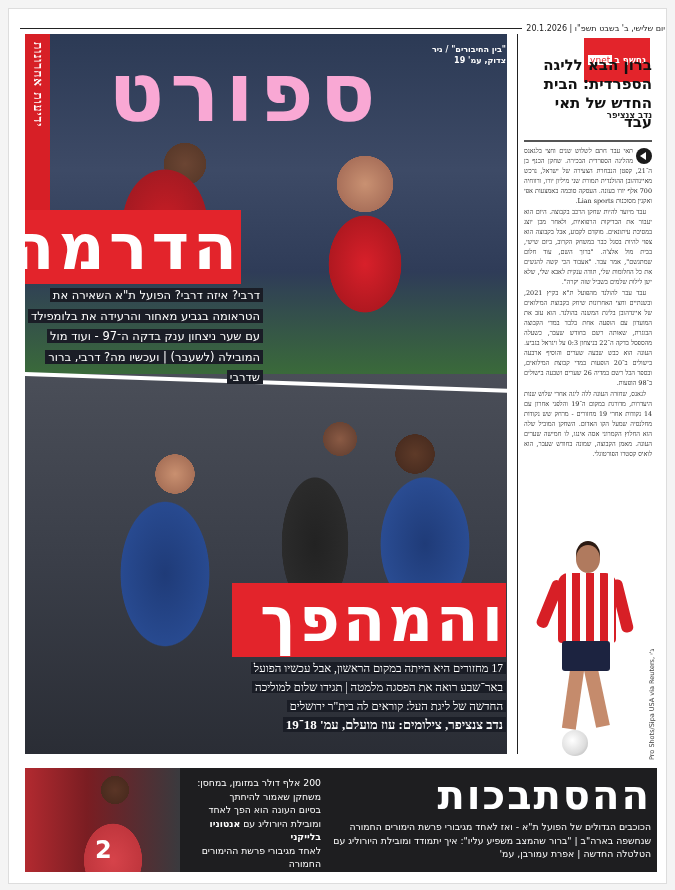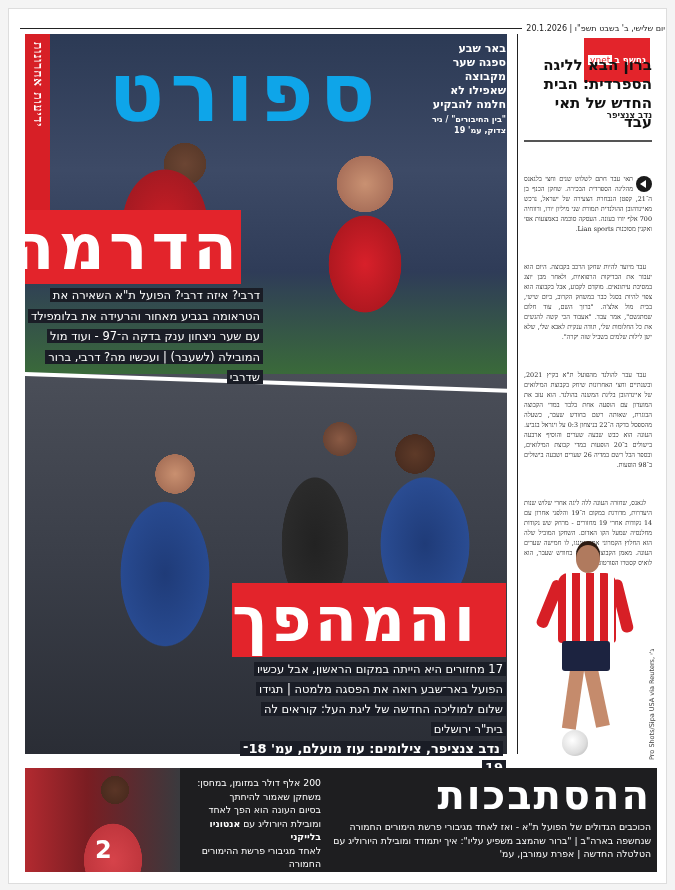--- a/index.html
+++ b/index.html
@@ -28,47 +28,47 @@
       radial-gradient(ellipse 80px 130px at 140px 200px, #1f3b78 0%, #284a90 55%, transparent 56%),
       radial-gradient(ellipse 80px 120px at 400px 170px, #1f3b78 0%, #2a4c92 55%, transparent 56%),
       radial-gradient(ellipse 55px 110px at 290px 170px, #222 0%, #2b2b2b 60%, transparent 61%),
       radial-gradient(circle 28px at 150px 100px, #c99070 0%, #a87158 70%, transparent 71%),
       radial-gradient(circle 28px at 390px 80px, #5e3a28 0%, #4a2d20 70%, transparent 71%),
       radial-gradient(circle 24px at 315px 65px, #8a5a44 0%, #6a4434 70%, transparent 71%),
       linear-gradient(180deg, #4a4e58 0%, #3a3e48 50%, #2a2d35 100%);
   }
   .hero-divider { position: absolute; left: 0; top: 338px; width: 482px; height: 4px; background: #fff; transform: skewY(2deg); transform-origin: left; }
 
-  .masthead { position: absolute; left: 50px; top: 18px; width: 340px; height: 82px; font-family: "DejaVu Sans", sans-serif; font-weight: bold; font-size: 82px; line-height: 82px; color: #0ea5e9; direction: rtl; text-align: center; letter-spacing: 6px; }
+  .masthead { position: absolute; left: 50px; top: 18px; width: 340px; height: 82px; font-family: "DejaVu Sans", sans-serif; font-weight: bold; font-size: 82px; line-height: 82px; color: #f9a8d4; direction: rtl; text-align: center; letter-spacing: 6px; }
 
   .side-strip { position: absolute; left: 25px; top: 34px; width: 25px; height: 250px; background: #d71f26; display: flex; align-items: flex-start; justify-content: center; padding-top: 8px; }
   .side-strip span { writing-mode: vertical-rl; color: #fff; font-weight: bold; font-size: 12px; letter-spacing: 1px; font-family: "DejaVu Serif", serif; }
 
   .kicker { position: absolute; left: 430px; top: 42px; width: 76px; direction: rtl; text-align: right; color: #fff; }
   .kicker .k-title { font-weight: bold; font-size: 11px; line-height: 14px; }
   .kicker .k-credit { font-size: 8px; font-weight: bold; line-height: 11px; margin-top: 2px; }
 
   .headline-1 { position: absolute; left: 25px; top: 210px; width: 216px; height: 74px; background: #e3242b; color: #fff; font-weight: bold; font-size: 64px; line-height: 74px; text-align: center; direction: rtl; letter-spacing: 4px; }
   .deck-1 { position: absolute; left: 25px; top: 284px; width: 238px; direction: rtl; text-align: right; }
   .deck-1 span { background: #1a1d26; color: #fff; font-size: 11.5px; line-height: 17.5px; padding: 0 3px; box-decoration-break: clone; -webkit-box-decoration-break: clone; }
 
-  .headline-2 { position: absolute; left: 232px; top: 583px; width: 274px; height: 74px; background: #e3242b; color: #fff; font-weight: bold; font-size: 62px; line-height: 74px; text-align: left; direction: rtl; letter-spacing: 3px; }
-  .deck-2 { position: absolute; left: 244px; top: 658px; width: 262px; direction: rtl; text-align: right; }
+  .headline-2 { position: absolute; left: 232px; top: 583px; width: 274px; height: 74px; background: #e3242b; color: #fff; font-weight: bold; font-size: 62px; line-height: 74px; text-align: right; direction: rtl; letter-spacing: 3px; }
+  .deck-2 { position: absolute; left: 244px; top: 658px; width: 262px; direction: rtl; text-align: right; font-family: Liberation Serif, serif; }
   .deck-2 span { background: #1a1d26; color: #fff; font-size: 11.5px; line-height: 17px; padding: 0 3px; box-decoration-break: clone; -webkit-box-decoration-break: clone; }
   .deck-2 .credit { font-weight: bold; font-size: 13px; }
 
   
   .rcol { position: absolute; left: 517px; top: 34px; width: 145px; height: 720px; border-left: 1px solid #222; }
   .ynet-tag { position: absolute; right: 12px; top: 4px; background: #e3242b; color: #fff; font-size: 9px; font-weight: bold; padding: 17px 4px; direction: rtl; }
   .ynet-tag .brand { background: #fff; color: #e3242b; padding: 0 2px; margin-right: 2px; font-weight: normal; }
   .rcol-title { position: absolute; right: 10px; top: 22px; width: 130px; direction: rtl; font-weight: bold; font-size: 15px; line-height: 19px; color: #111; }
   .rcol-byline { position: absolute; right: 10px; top: 76px; direction: rtl; font-size: 8.5px; font-weight: bold; color: #222; }
   .rcol-rule { position: absolute; right: 10px; top: 106px; width: 128px; height: 2px; background: #555; }
   .rcol-body { position: absolute; right: 10px; top: 112px; width: 128px; direction: rtl; text-align: justify; font-family: "DejaVu Serif", serif; font-size: 6.4px; line-height: 10px; color: #222; }
-  .rcol-body p { text-indent: 6px; margin-bottom: 1px; margin-top: 28px; }
+  .rcol-body p { text-indent: 6px; margin-bottom: 1px; }
   .rcol-body p:first-child { text-indent: 0; }
   .bullet-icon { float: right; width: 16px; height: 16px; border-radius: 50%; background: #1a1a1a; margin-left: 3px; margin-top: 2px; position: relative; }
   .bullet-icon::after { content: ""; position: absolute; left: 4px; top: 4px; border-right: 6px solid #fff; border-top: 4px solid transparent; border-bottom: 4px solid transparent; }
 
   .player-fig { position: absolute; left: 540px; top: 545px; width: 92px; height: 215px; }
   .pf-head { position: absolute; left: 36px; top: 0; width: 24px; height: 28px; border-radius: 50%; background: #b07a5e; box-shadow: 0 -4px 0 #2b1a12; }
   .pf-body { position: absolute; left: 18px; top: 28px; width: 58px; height: 70px; border-radius: 10px 10px 4px 4px; background: repeating-linear-gradient(90deg, #d71f26 0 8px, #fff 8px 14px); }
   .pf-shorts { position: absolute; left: 22px; top: 96px; width: 48px; height: 30px; background: #1c2340; border-radius: 3px; }
   .pf-leg1 { position: absolute; left: 26px; top: 124px; width: 14px; height: 60px; background: #c58b6c; transform: rotate(8deg); }
   .pf-leg2 { position: absolute; left: 50px; top: 124px; width: 14px; height: 58px; background: #c58b6c; transform: rotate(-12deg); }
@@ -108,21 +108,20 @@
   <div class="hero-bottom"></div>
   <div class="hero-divider"></div>
   <div class="masthead">ספורט</div>
 </div>
 
 <div class="side-strip">
   <span>ידיעות אחרונות</span>
 </div>
 
 <div class="kicker">
-  <div class="k-title">באר שבע ספגה שער מקבוצה שאפילו לא חלמה להבקיע</div>
   <div class="k-credit">"בין החיבורים" / ניר צדוק, עמ' 19</div>
 </div>
 
 <div class="headline-1">הדרמה</div>
 <div class="deck-1">
   <span>דרבי? איזה דרבי? הפועל ת"א השאירה את הטראומה בגביע מאחור והרעידה את בלומפילד עם שער ניצחון ענק בדקה ה־97 - ועוד מול המובילה (לשעבר) | ועכשיו מה? דרבי, ברור שדרבי</span>
 </div>
 
 <div class="headline-2">והמהפך</div>
 <div class="deck-2">

